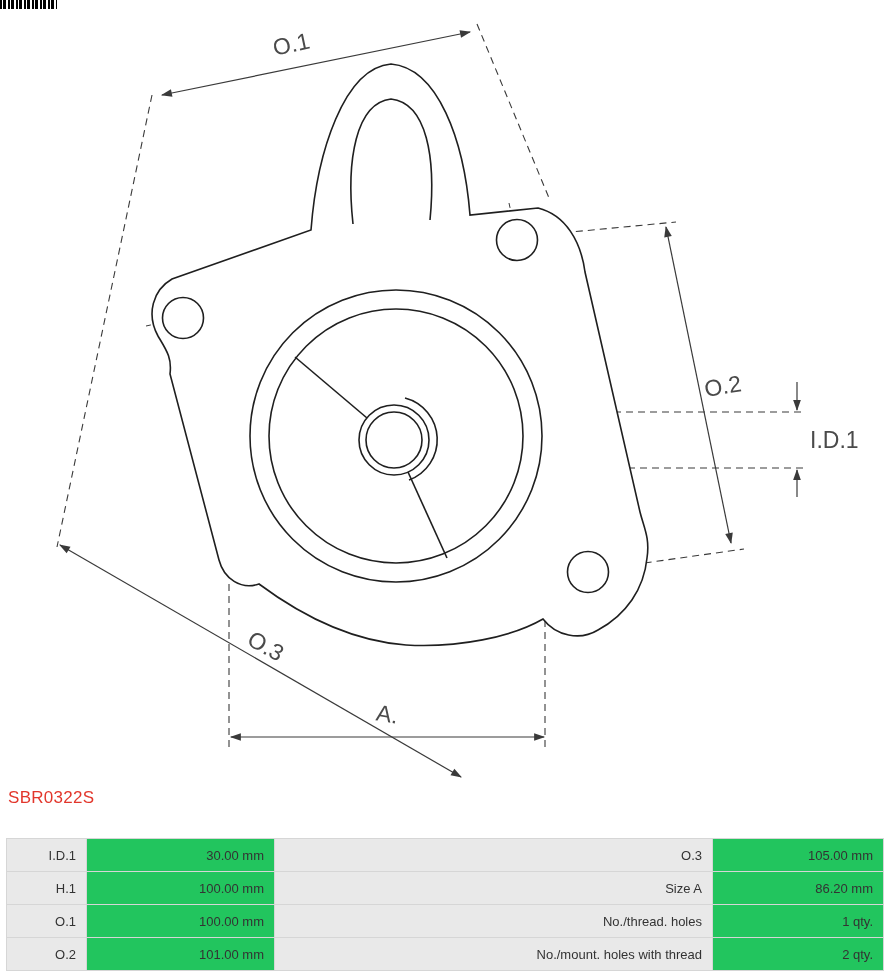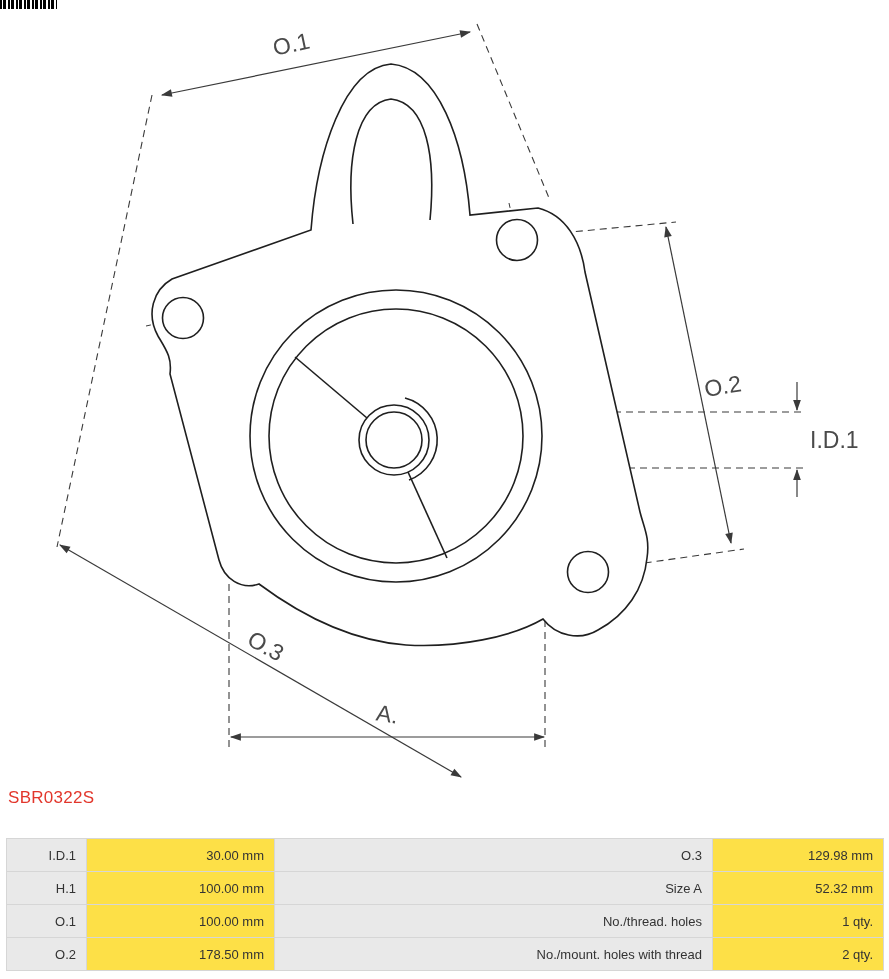--- a/index.html
+++ b/index.html
@@ -23,21 +23,21 @@
   .spec-table{
     border-collapse:collapse;table-layout:fixed;
     width:877px;margin:30px 6px 0 6px;
   }
   .spec-table td{
     border:1px solid #d6d6d6;height:32px;
     font-size:13px;color:#333;text-align:right;
     padding:0 10px;overflow:hidden;white-space:nowrap;
   }
   .spec-table td.k{background:#e9e9e9;}
-  .spec-table td.v{background:#fde047;}
+  .spec-table td.v{background:#22c55e;}
   .col-k1{width:80px;} .col-v1{width:188px;} .col-k2{width:438px;} .col-v2{width:171px;}
 </style>
 </head>
 <body>
 
 <div class="barcode"></div>
 
 <div class="drawing-wrap">
 <svg width="889" height="780" viewBox="0 0 889 780">
   <defs>
@@ -124,34 +124,34 @@
     <col class="col-k1">
       <col class="col-v1">
       <col class="col-k2">
       <col class="col-v2">
   </colgroup>
   <tbody>
     <tr>
       <td class="k">I.D.1</td>
       <td class="v">30.00 mm</td>
       <td class="k">O.3</td>
-      <td class="v">129.98 mm</td>
+      <td class="v">105.00 mm</td>
     </tr>
     <tr>
       <td class="k">H.1</td>
       <td class="v">100.00 mm</td>
       <td class="k">Size A</td>
-      <td class="v">52.32 mm</td>
+      <td class="v">86.20 mm</td>
     </tr>
     <tr>
       <td class="k">O.1</td>
       <td class="v">100.00 mm</td>
       <td class="k">No./thread. holes</td>
       <td class="v">1 qty.</td>
     </tr>
     <tr>
       <td class="k">O.2</td>
-      <td class="v">178.50 mm</td>
+      <td class="v">101.00 mm</td>
       <td class="k">No./mount. holes with thread</td>
       <td class="v">2 qty.</td>
     </tr>
   </tbody>
 </table>
 
 </body></html>

